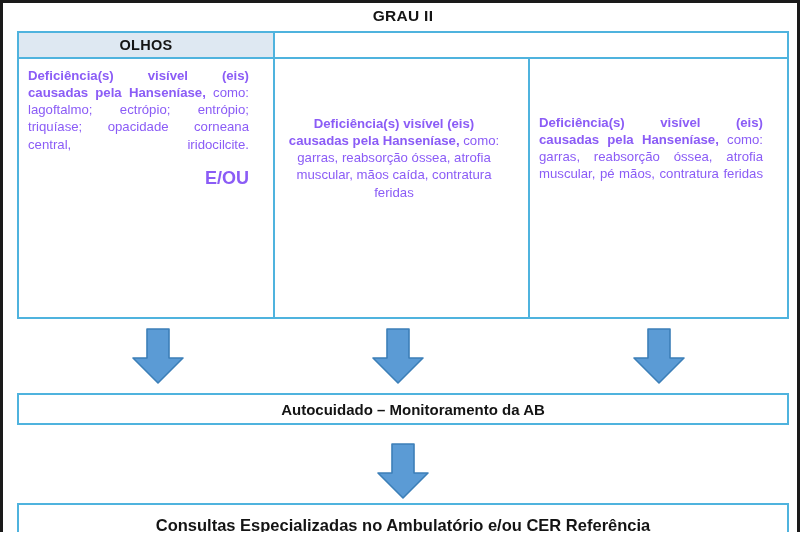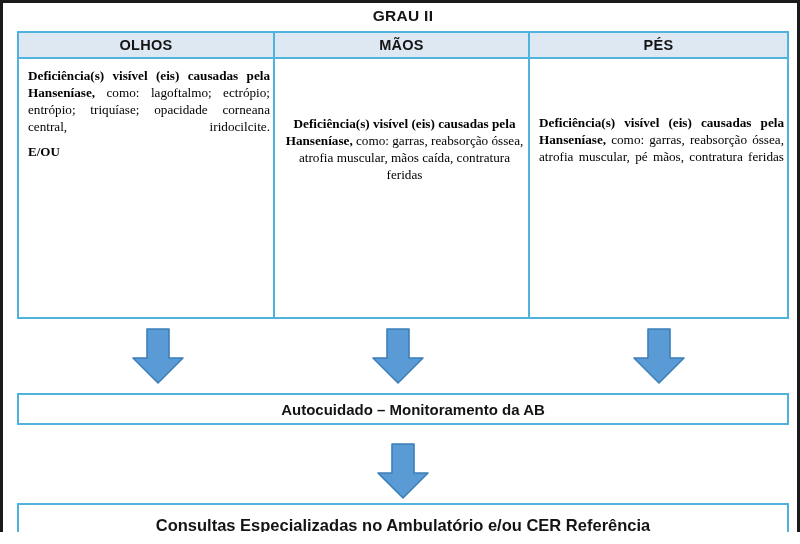--- a/index.html
+++ b/index.html
@@ -65,40 +65,39 @@
     letter-spacing: 0.3px;
     box-sizing: border-box;
   }
   .body-row {
     display: flex;
     flex: 1 1 auto;
     min-height: 0;
   }
   .body-cell {
     box-sizing: border-box;
-    padding: 8px 3px 6px 9px;
+    padding: 8px 24px 6px 9px;
     font-size: 13.2px;
     line-height: 1.30;
-    color: #000000;
-    font-family: Liberation Serif, serif;
+    color: #8b5cf6;
   }
   .col-1 { width: 256px; flex: none; border-right: 2px solid #4FB3DE; }
   .col-2 { width: 255px; flex: none; border-right: 2px solid #4FB3DE; }
   .col-3 { flex: 1 1 auto; }
 
   .just { text-align: justify; text-align-last: justify; }
   .ctr  { text-align: center; }
   .b    { font-weight: bold; }
 
   .cell-block { margin: 0; }
   .eou {
-    text-align: left;
+    text-align: right;
     font-weight: bold;
-    font-size: 13px;
-    margin: 8px 0 11px 0;
+    font-size: 18px;
+    margin: 14px 0 11px 0;
   }
   .c2-inner { padding-top: 48px; }
   .c3-inner { padding-top: 47px; }
 
   
   .arrow {
     position: absolute;
     width: 56px;
     height: 56px;
   }
@@ -136,22 +135,20 @@
 <body>
 
 <div class="page">
 
   <div class="grau-title">GRAU II</div>
 
   <div class="matrix">
 
     <div class="head-row">
       <div class="head-cell col-1">OLHOS</div>
-      <div class="head-cell col-2">MÃOS</div>
-      <div class="head-cell col-3">PÉS</div>
     </div>
 
     <div class="body-row">
 
       <div class="body-cell col-1">
         <p class="cell-block just"><span class="b">Deficiência(s) visível (eis) causadas pela Hanseníase,</span><span> como: lagoftalmo; ectrópio; entrópio; triquíase; opacidade corneana central, iridocilcite.</span></p>
         <div class="eou">E/OU</div>
       </div>
 
       <div class="body-cell col-2">

